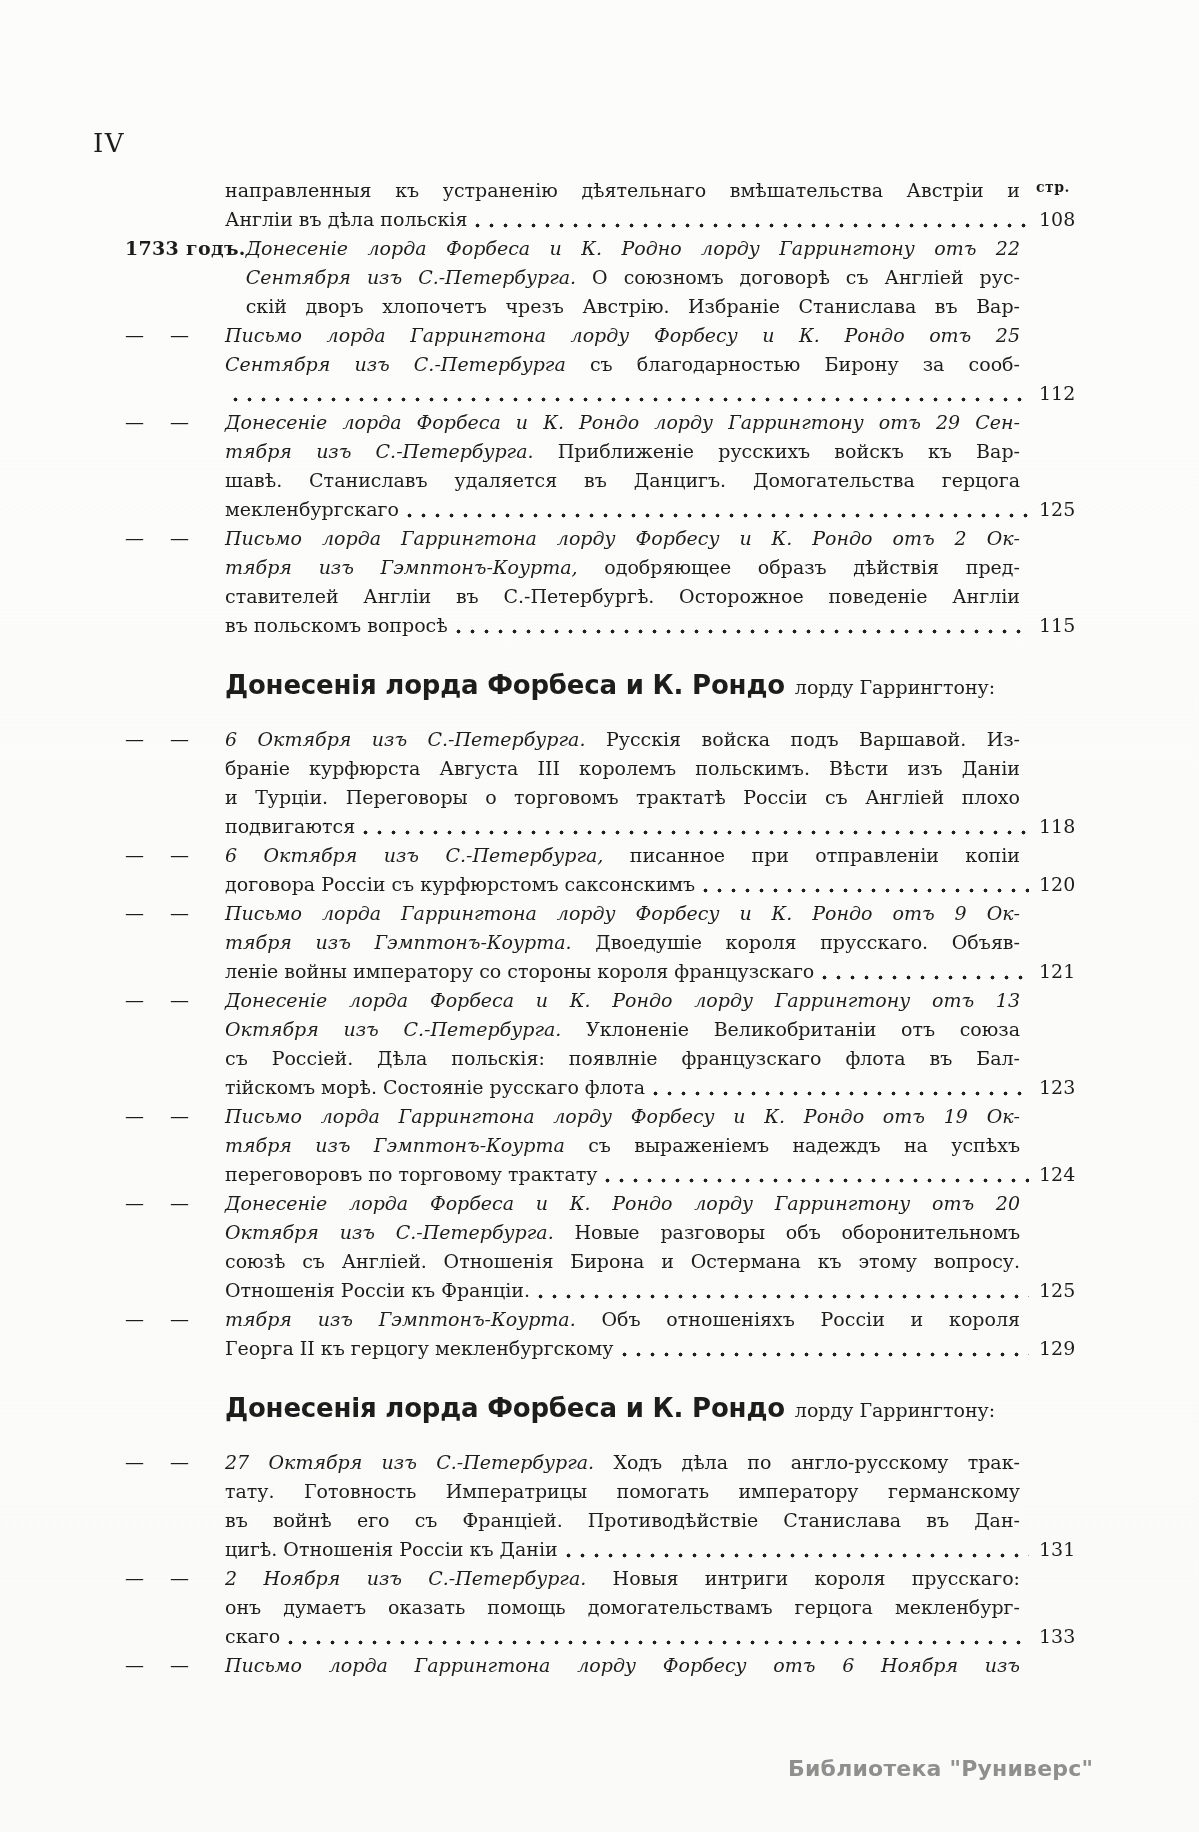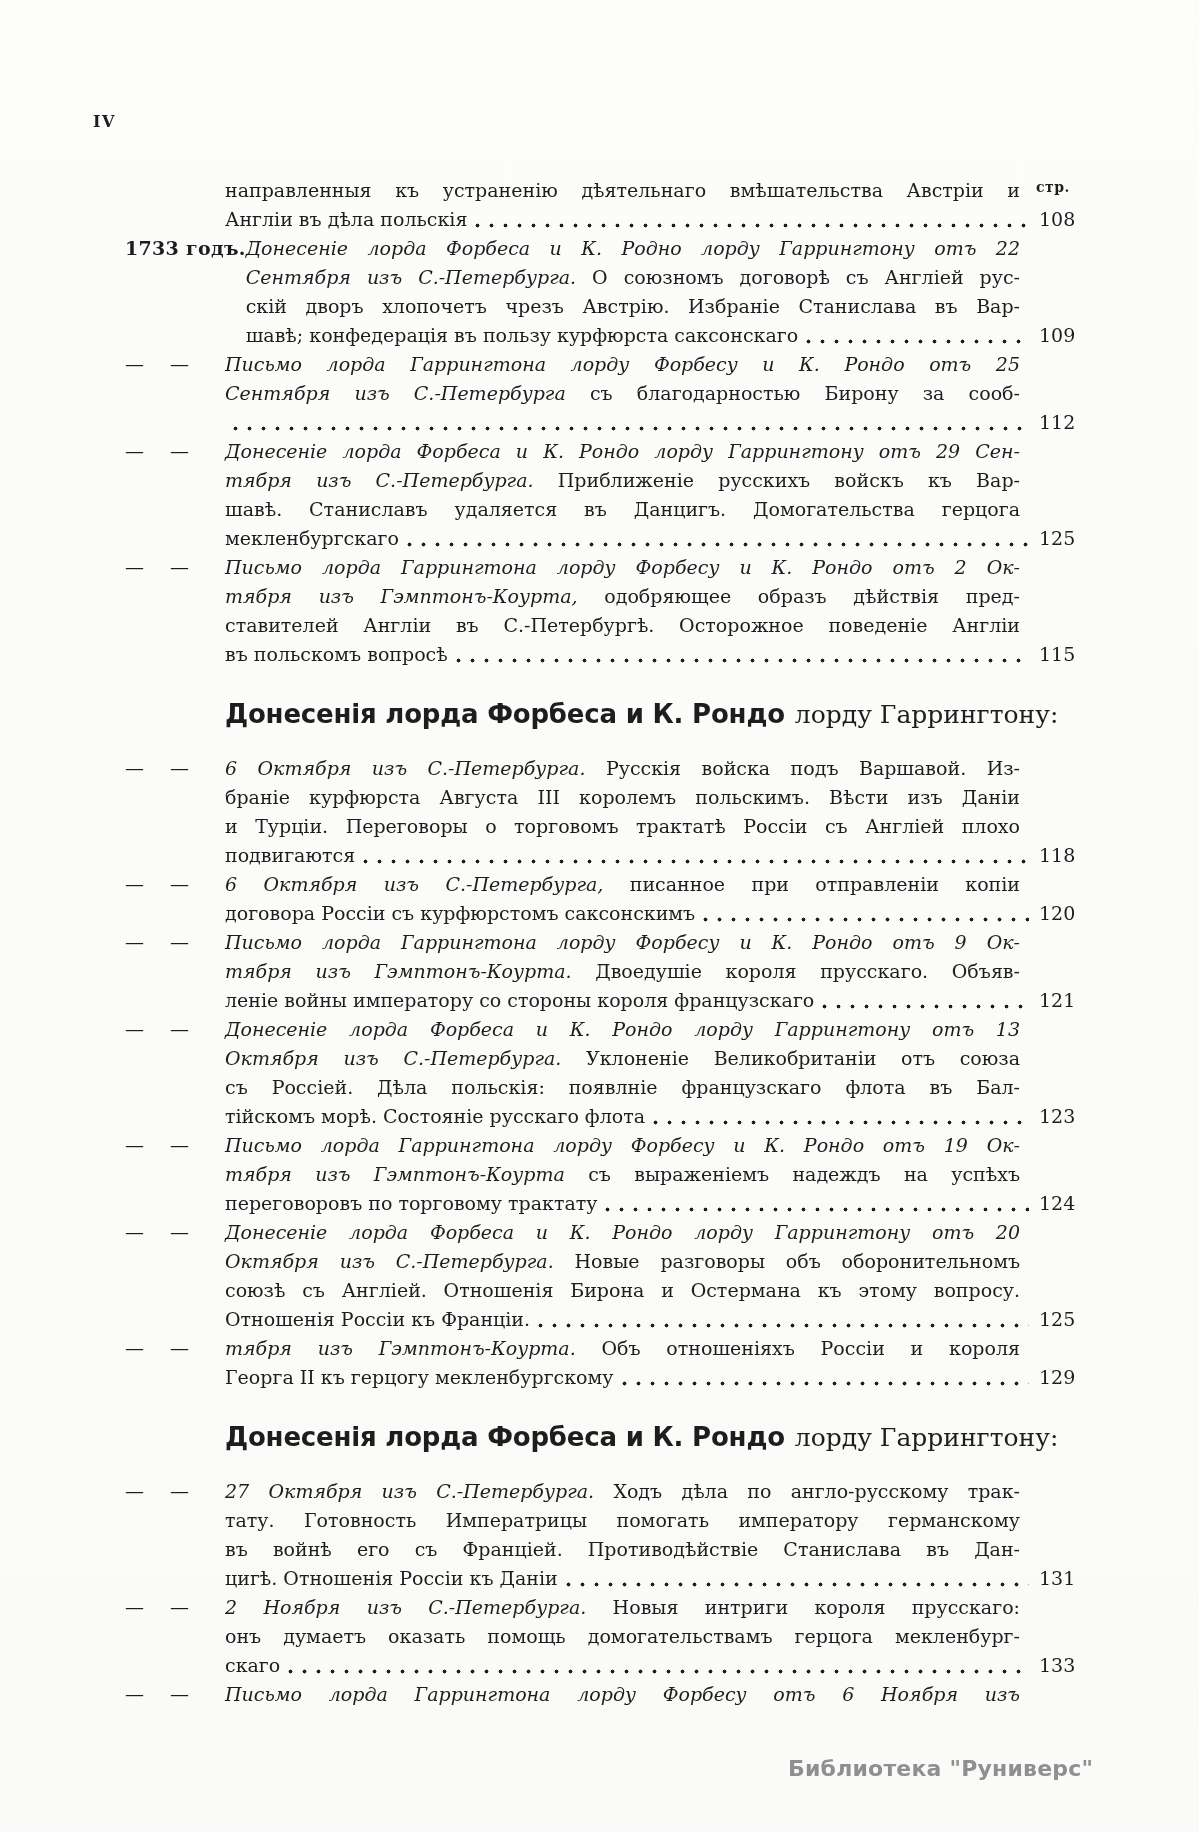--- a/index.html
+++ b/index.html
@@ -1,42 +1,42 @@
 <!DOCTYPE html>
 <html><head>
 <meta charset="utf-8">
 <style>
   html,body{margin:0;padding:0;}
   body{
     width:1199px;height:1832px;position:relative;overflow:hidden;
     background:linear-gradient(180deg,#fcfcfb 0%,#fbfbf9 60%,#fafaf8 100%);
     font-family:"DejaVu Serif", serif;color:#1d1d1d;
   }
-  .folio{position:absolute;left:93px;top:112px;font-size:16px;font-weight:bold;letter-spacing:1.5px;}
+  .folio{position:absolute;left:93px;top:128px;font-size:26px;font-weight:normal;letter-spacing:1.5px;}
   .strhdr{position:absolute;left:1036px;top:179px;font-size:14px;font-weight:bold;letter-spacing:.5px;text-align:center;}
   .toc{position:absolute;left:113px;top:176px;width:982px;font-size:19px;line-height:29px;}
   .block{display:flex;}
   .mcol{flex:0 0 112px;box-sizing:border-box;padding-left:12px;display:flex;gap:26px;align-items:baseline;}
   .year{font-weight:bold;white-space:nowrap;font-size:19px;letter-spacing:.3px;}
   .dash{font-size:19px;}
   .tcol{flex:1 1 auto;min-width:0;}
   .line{display:flex;align-items:baseline;}
   .t{min-width:0;}
   .line.fill .t{flex:1 1 auto;text-align:justify;text-align-last:justify;text-justify:inter-word;}
   .sp{flex:0 0 75px;}
   .lead{
     flex:1 1 14px;align-self:flex-end;height:7px;margin:0 10px 5px 8px;
     background-image:radial-gradient(circle at 2.5px 3.5px,#1f1f1f 1.7px,transparent 2.2px);
     background-repeat:repeat-x;background-size:14px 7px;
   }
   .pg{flex:0 0 56px;text-align:left;}
   .it{font-style:italic;}
   .hdr{padding-left:112px;margin:31px 0 23px 0;}
   .hb{font-family:"DejaVu Sans", sans-serif;font-weight:bold;font-size:26px;letter-spacing:-0.2px;}
-  .hr{font-size:25px;margin-left:10px;}
+  .hr{font-size:19px;margin-left:10px;}
   .wm{
     position:absolute;left:788px;top:1756px;
     font-family:"DejaVu Sans", sans-serif;font-weight:bold;font-size:22px;color:#8f8f8f;letter-spacing:.2px;
   }
 </style>
 </head>
 <body>
 
 <div class="folio">IV</div>
 <div class="strhdr">стр.</div>
@@ -66,25 +66,20 @@
           <span class="sp"></span>
         </div>
         <div class="line fill">
           <span class="t"><i class="it">Сентября изъ С.-Петербурга.</i><span> О союзномъ договорѣ съ Англіей рус-</span></span>
           <span class="sp"></span>
         </div>
         <div class="line fill">
           <span class="t"><span>скій дворъ хлопочетъ чрезъ Австрію. Избраніе Станислава въ Вар-</span></span>
           <span class="sp"></span>
         </div>
-        <div class="line withpg">
-          <span class="t"><span>шавѣ; конфедерація въ пользу курфюрста саксонскаго</span></span>
-          <span class="lead"></span>
-          <span class="pg">109</span>
-        </div>
       </div>
     </div>
     <div class="block">
       <div class="mcol">
         <span class="dash">—</span>
         <span class="dash">—</span>
       </div>
       <div class="tcol">
         <div class="line fill">
           <span class="t"><i class="it">Письмо лорда Гаррингтона лорду Форбесу и К. Рондо отъ 25</i></span>

